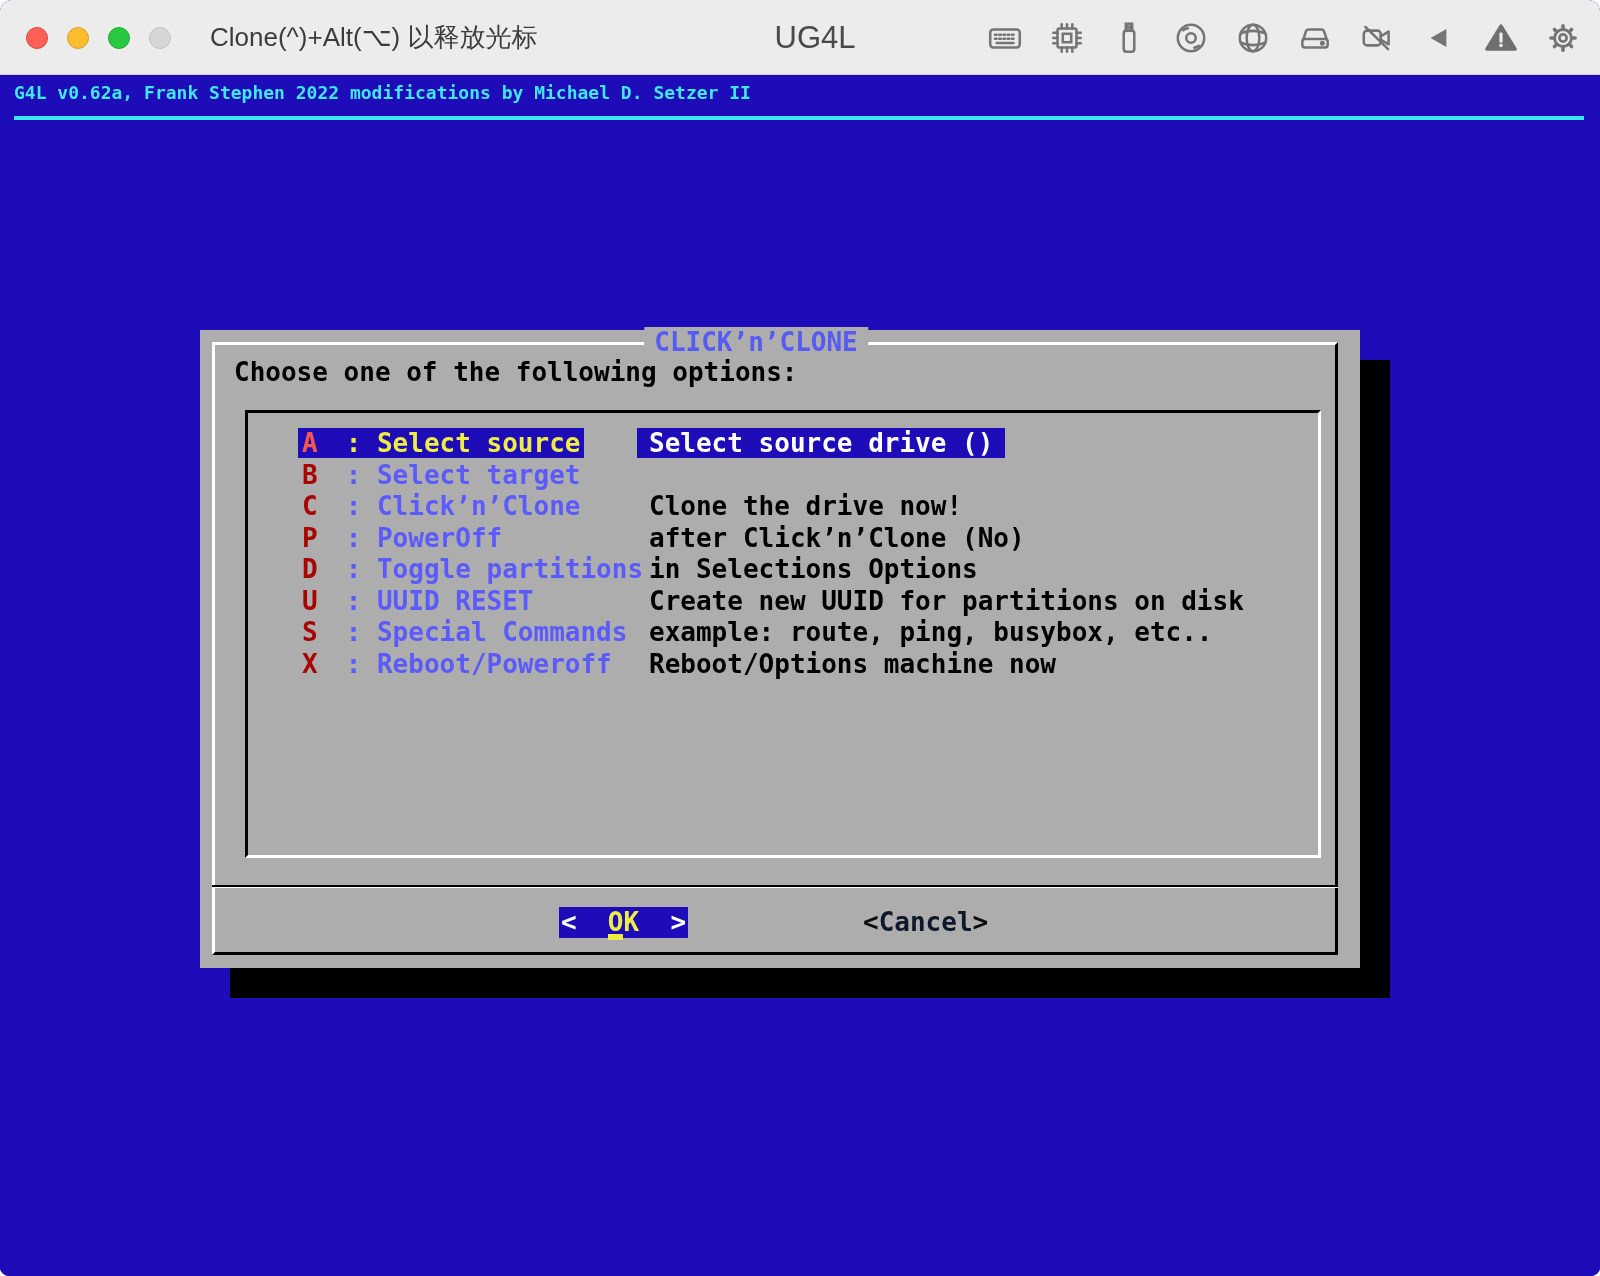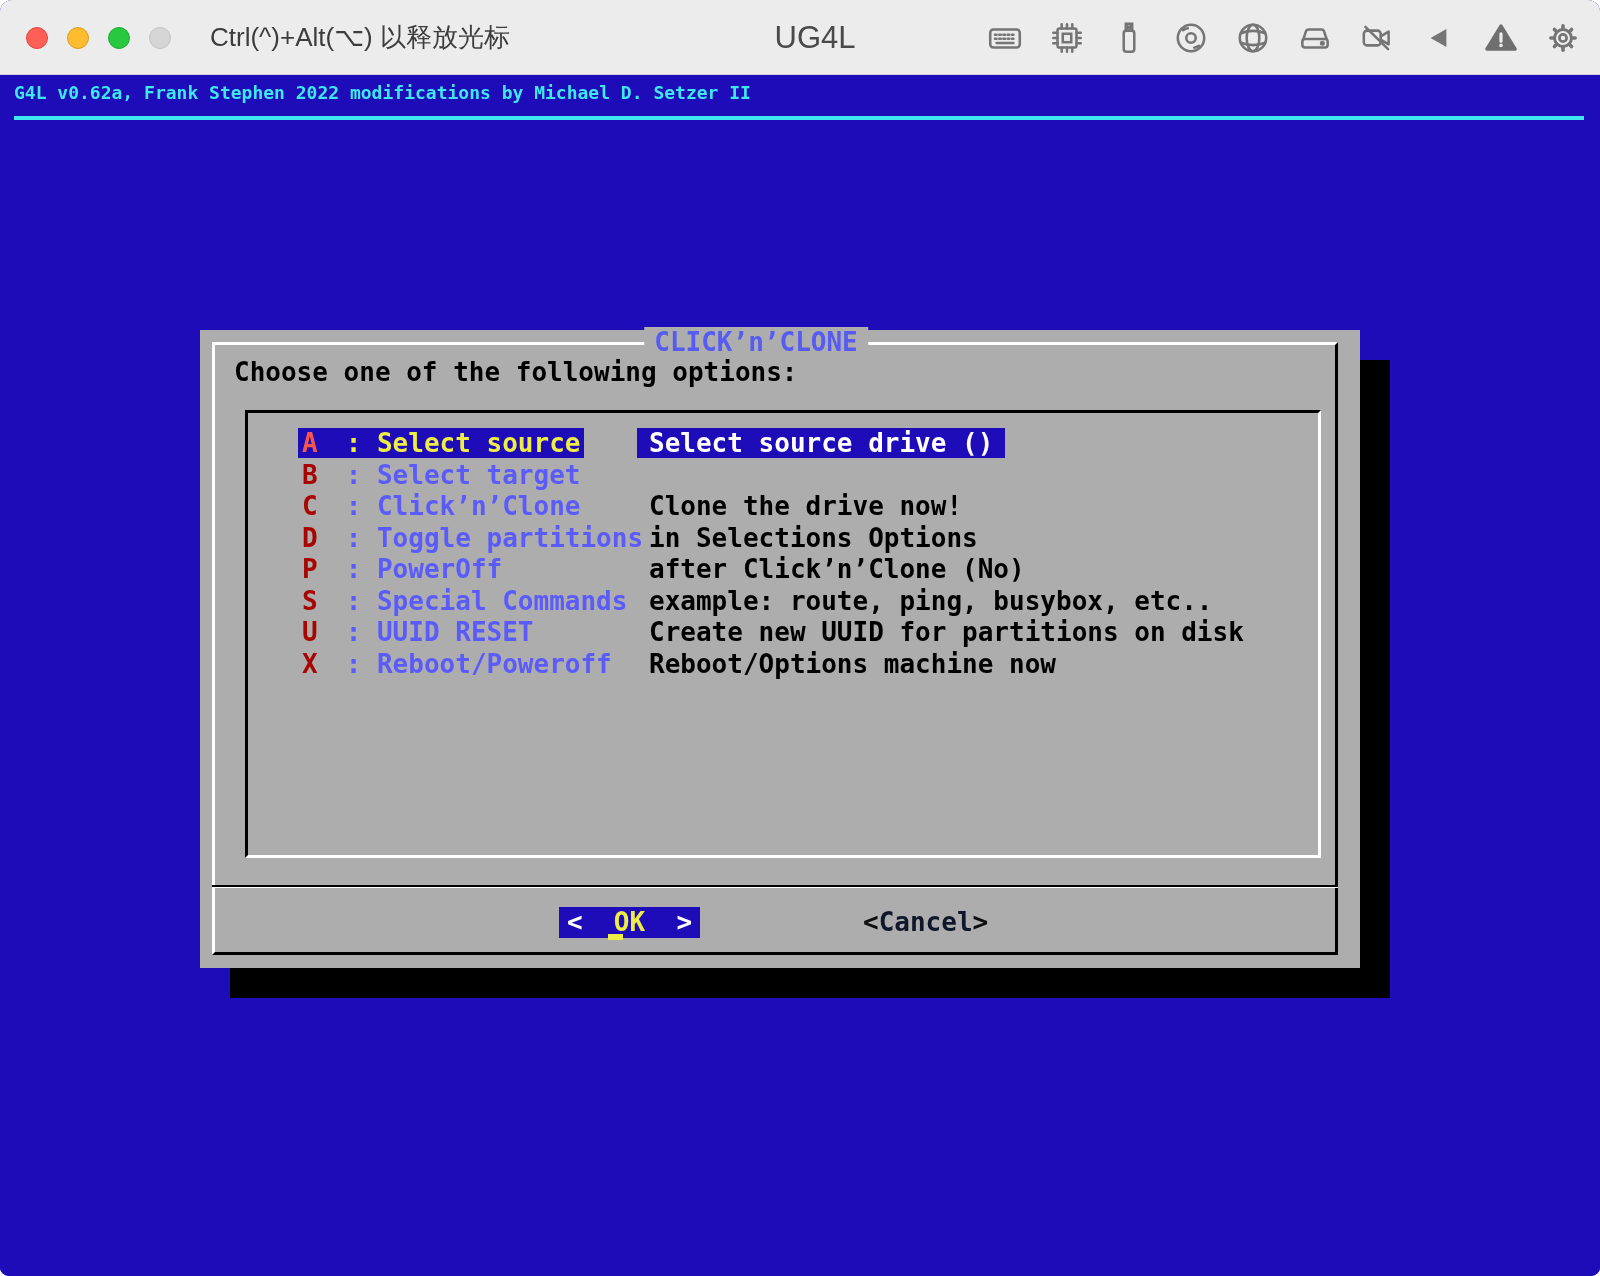--- a/index.html
+++ b/index.html
@@ -69,21 +69,21 @@
     color:#000;white-space:pre;}
   .menu-row .key{color:var(--tag-red);}
   .menu-row .tagtext{color:var(--menu-blue);margin-left:28px;}
   .menu-row.selected .tag,.menu-row.selected .desc{background:var(--console-blue);}
   .menu-row.selected .key{color:var(--tag-red-sel);}
   .menu-row.selected .tagtext{color:var(--yellow);}
   .menu-row.selected .desc{color:#ffffff;}
 
   .btn-sep{position:absolute;left:12px;right:22px;top:555px;height:3px;
     background:#ffffff;border-top:2px solid #000000;}
-  .ok-button{position:absolute;left:359px;top:577px;width:141px;height:31px;
+  .ok-button{position:absolute;left:359px;top:577px;width:129px;height:31px;
     background:var(--console-blue);text-align:center;line-height:31px;white-space:pre;}
   .ok-button .bracket{color:#ffffff;}
   .ok-button .lbl{color:var(--yellow);}
   .ok-cursor{position:absolute;left:408px;top:604px;width:15px;height:6px;
     background:var(--yellow);}
   .cancel-button{position:absolute;left:663px;top:577px;height:31px;
     line-height:31px;white-space:pre;}
   .cancel-button .bracket{color:#0d0d0d;}
   .cancel-button .lbl{color:#0f172a;}
 </style>
@@ -92,21 +92,21 @@
 
 <div class="window">
 
   <div class="titlebar">
     <div class="traffic">
       <div class="tl red"></div>
       <div class="tl yellow"></div>
       <div class="tl green"></div>
       <div class="tl extra"></div>
     </div>
-    <div class="tb-hint">Ctrl(^)+Alt(⌥) 以释放光标</div>
+    <div class="tb-hint">Clone(^)+Alt(⌥) 以释放光标</div>
     <div class="tb-title">UG4L</div>
 
     <div class="tb-icons">
       <span class="tbtn">
         <svg width="38" height="38" viewBox="0 0 36 36" fill="none" stroke="#757575" stroke-width="2.4" stroke-linecap="round">
           <rect x="4" y="10" width="28" height="17" rx="3"></rect>
           <line x1="8.5" y1="15" x2="10" y2="15"></line>
             <line x1="12.5" y1="15" x2="14" y2="15"></line>
             <line x1="16.5" y1="15" x2="18" y2="15"></line>
             <line x1="20.5" y1="15" x2="22" y2="15"></line>
@@ -224,36 +224,36 @@
     <span class="desc">Select source drive ()</span>
   </div>
             <div class="menu-row">
     <span class="tag"><span class="key">B</span><span class="tagtext">: Select target</span></span>
   </div>
             <div class="menu-row">
     <span class="tag"><span class="key">C</span><span class="tagtext">: Click’n’Clone</span></span>
     <span class="desc">Clone the drive now!</span>
   </div>
             <div class="menu-row">
+    <span class="tag"><span class="key">P</span><span class="tagtext">: PowerOff</span></span>
+    <span class="desc">after Click’n’Clone (No)</span>
+  </div>
+            <div class="menu-row">
     <span class="tag"><span class="key">D</span><span class="tagtext">: Toggle partitions</span></span>
     <span class="desc">in Selections Options</span>
   </div>
             <div class="menu-row">
-    <span class="tag"><span class="key">P</span><span class="tagtext">: PowerOff</span></span>
-    <span class="desc">after Click’n’Clone (No)</span>
+    <span class="tag"><span class="key">U</span><span class="tagtext">: UUID RESET</span></span>
+    <span class="desc">Create new UUID for partitions on disk</span>
   </div>
             <div class="menu-row">
     <span class="tag"><span class="key">S</span><span class="tagtext">: Special Commands</span></span>
     <span class="desc">example: route, ping, busybox, etc..</span>
   </div>
             <div class="menu-row">
-    <span class="tag"><span class="key">U</span><span class="tagtext">: UUID RESET</span></span>
-    <span class="desc">Create new UUID for partitions on disk</span>
-  </div>
-            <div class="menu-row">
     <span class="tag"><span class="key">X</span><span class="tagtext">: Reboot/Poweroff</span></span>
     <span class="desc">Reboot/Options machine now</span>
   </div>
           </div>
       </div>
 
       <div class="btn-sep"></div>
 
       <div class="ok-button"><span class="bracket">&lt;</span><span>  </span><span class="lbl">OK</span><span>  </span><span class="bracket">&gt;</span></div>
       <div class="ok-cursor"></div>

